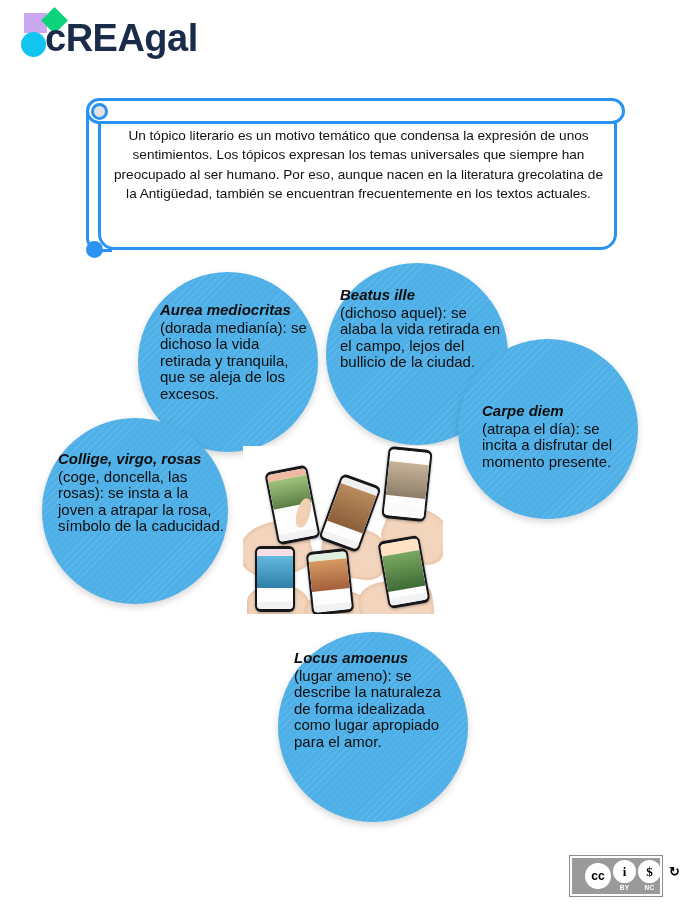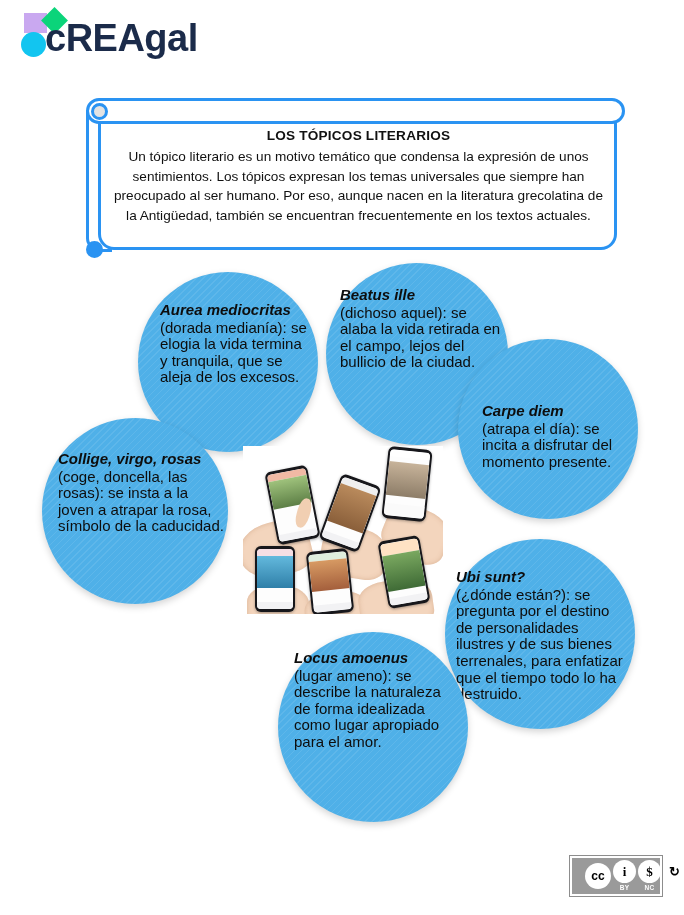--- a/index.html
+++ b/index.html
@@ -323,30 +323,29 @@
   <div class="wordmark">cREAgal</div>
 </div>
 
 <div id="intro-box">
   <div class="frame"></div>
   <div class="ribbon"></div>
   <div class="spine"></div>
   <div class="curl tl"></div>
   <div class="curl bl"></div>
   <div class="content">
-    <div class="title">LOS TÓPICOS   LITERARIOS</div>
     <div class="body">Un tópico literario es un motivo temático que condensa la expresión de unos sentimientos. Los tópicos expresan los temas universales que siempre han preocupado al ser humano.  Por eso, aunque nacen en la literatura grecolatina de la Antigüedad, también se encuentran frecuentemente en los textos actuales.</div>
   </div>
 </div>
 
 <div id="cluster">
 
   <div class="bubble" id="b-aurea">
     <div class="txt">
-      <span class="lead">Aurea mediocritas</span><span>(dorada medianía): se elogia la vida termina y tranquila, que se aleja de los excesos.</span>
+      <span class="lead">Aurea mediocritas</span><span>(dorada medianía): se dichoso la vida retirada y tranquila, que se aleja de los excesos.</span>
     </div>
   </div>
 
   <div class="bubble" id="b-beatus">
     <div class="txt">
       <span class="lead">Beatus ille</span><span>(dichoso aquel): se alaba la vida retirada en el campo, lejos del bullicio de la ciudad.</span>
     </div>
   </div>
 
   <div class="bubble" id="b-carpe">
@@ -354,25 +353,20 @@
       <span class="lead">Carpe diem</span><span>(atrapa el día): se incita a disfrutar del momento presente.</span>
     </div>
   </div>
 
   <div class="bubble" id="b-collige">
     <div class="txt">
       <span class="lead">Collige, virgo, rosas</span><span>(coge, doncella, las rosas): se insta a la joven a atrapar la rosa, símbolo de la caducidad.</span>
     </div>
   </div>
 
-  <div class="bubble" id="b-ubi">
-    <div class="txt">
-      <span class="lead">Ubi sunt?</span><span>(¿dónde están?): se pregunta por el destino de personalidades ilustres y de sus bienes terrenales, para enfatizar que el tiempo todo lo ha destruido.</span>
-    </div>
-  </div>
 
 
   <div class="bubble" id="b-locus">
     <div class="txt">
       <span class="lead">Locus amoenus</span><span>(lugar ameno): se describe la naturaleza de forma idealizada como lugar apropiado para el amor.</span>
     </div>
   </div>
 
   <div id="photo">
 

